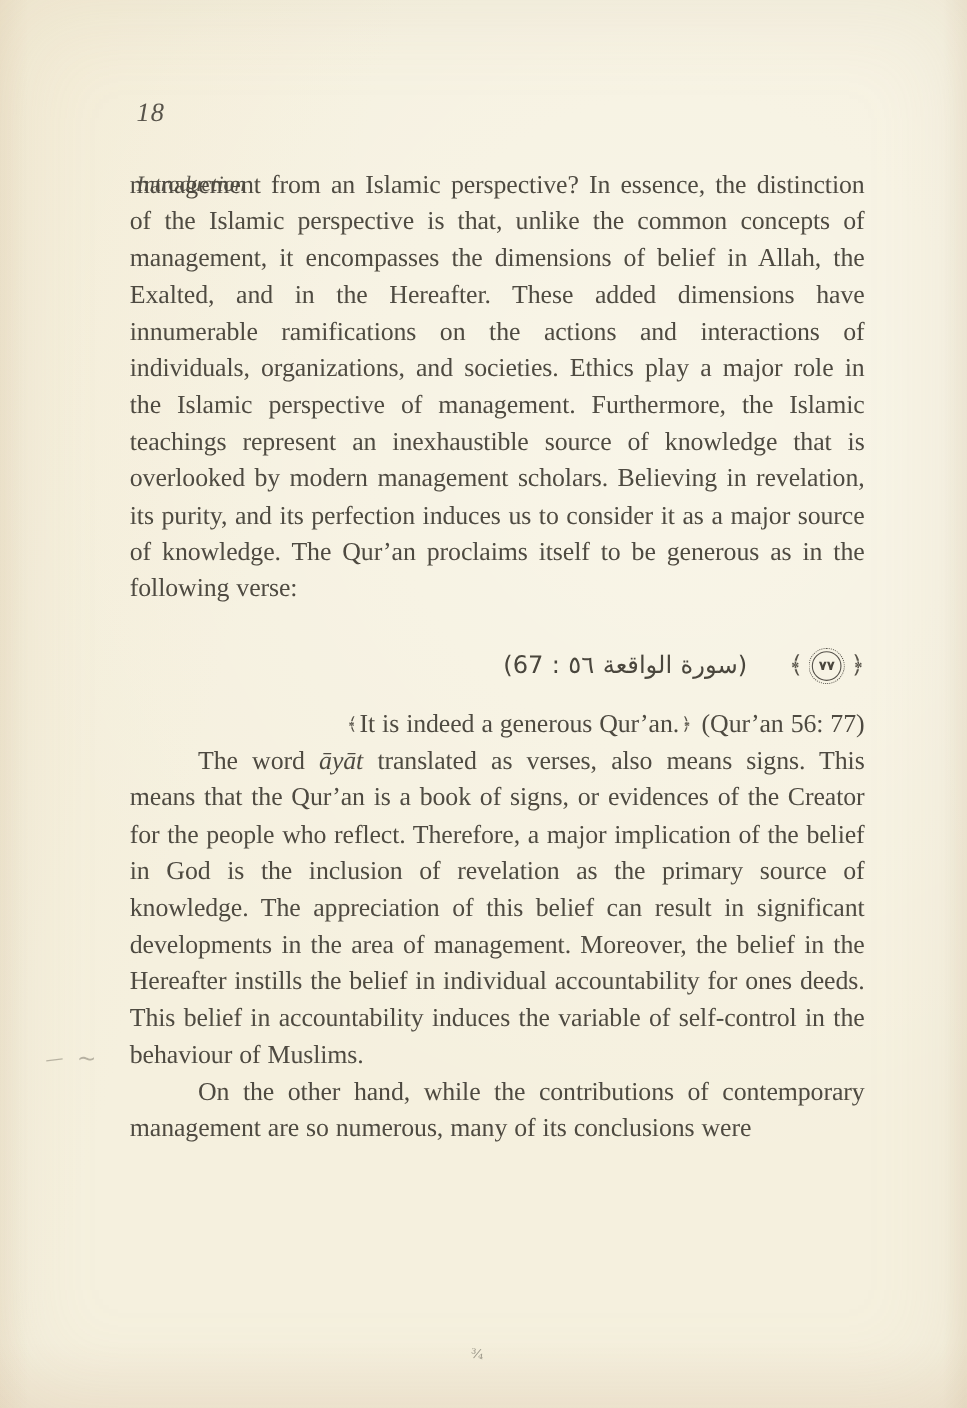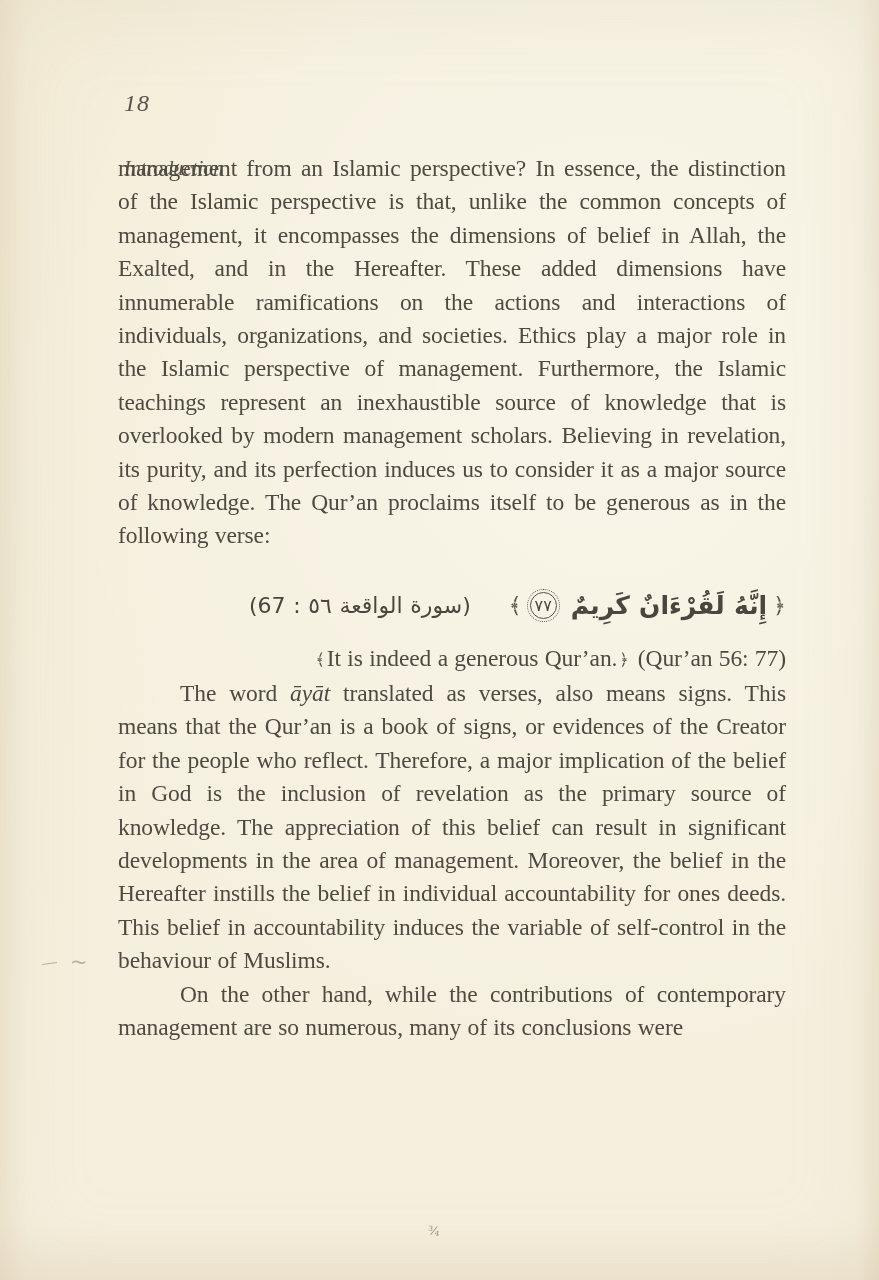--- a/index.html
+++ b/index.html
@@ -47,21 +47,21 @@
     justify-content:flex-start;
   }
   .verse-ornament{font-size:22px;line-height:1;color:#575349;}
   .verse-arabic{
     font-size:25px;font-weight:700;line-height:1;
     margin:0 6px;direction:rtl;unicode-bidi:isolate;
   }
   .ayah-medallion{
     position:relative;display:inline-flex;align-items:center;justify-content:center;
     width:25px;height:25px;border:1.3px solid #55514a;border-radius:50%;
-    font-size:16px;font-weight:400;margin:0 8px;
+    font-size:12px;font-weight:700;margin:0 8px;
   }
   .ayah-medallion::before{
     content:"";position:absolute;inset:-4px;border:1px dotted #5a564e;border-radius:50%;
   }
   .verse-source{
     font-size:22px;margin-right:38px;direction:rtl;unicode-bidi:isolate;
     letter-spacing:0.5px;
   }
   .translation-line{
     margin-top:6px;padding-left:50px;line-height:34px;
@@ -98,21 +98,20 @@
     <span class="pagenum">18</span>
     <span class="runtitle">Introduction</span>
   </div>
 
   <div class="column">
 
     <p>management from an Islamic perspective? In essence, the distinction of the Islamic perspective is that, unlike the common concepts of management, it encompasses the dimensions of belief in Allah, the Exalted, and in the Hereafter. These added dimensions have innumerable ramifications on the actions and interactions of individuals, organizations, and societies. Ethics play a major role in the Islamic perspective of management. Furthermore, the Islamic teachings represent an inexhaustible source of knowledge that is overlooked by modern management scholars. Believing in revelation, its purity, and its perfection induces us to consider it as a major source of knowledge. The Qur’an proclaims itself to be generous as in the following verse:</p>
 
     <div class="verse-line">
       <span class="verse-ornament">﴿</span>
-      <span class="verse-arabic">إِنَّهُ لَقُرْءَانٌ كَرِيمٌ</span>
       <span class="ayah-medallion">٧٧</span>
       <span class="verse-ornament">﴾</span>
       <span class="verse-source">(سورة الواقعة ٥٦ : 67)</span>
     </div>
 
     <div class="translation-line">
       <span class="transl-ornament">﴾</span><span class="transl-text">It is indeed a generous Qur’an.</span><span class="transl-ornament">﴿</span><span class="transl-citation">(Qur’an 56: 77)</span>
     </div>
 
 

